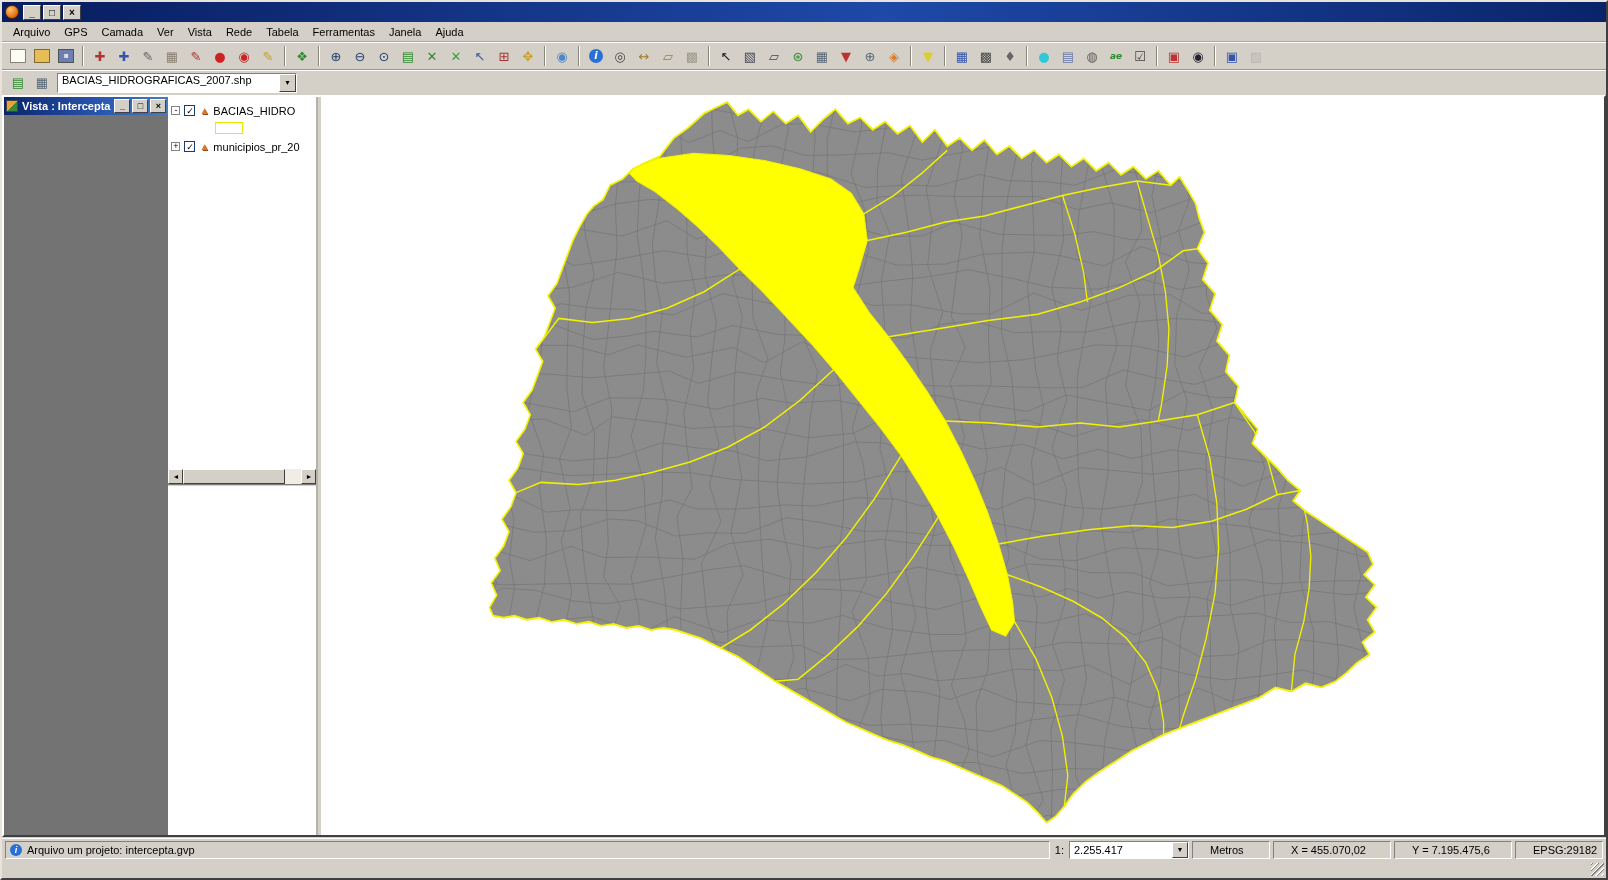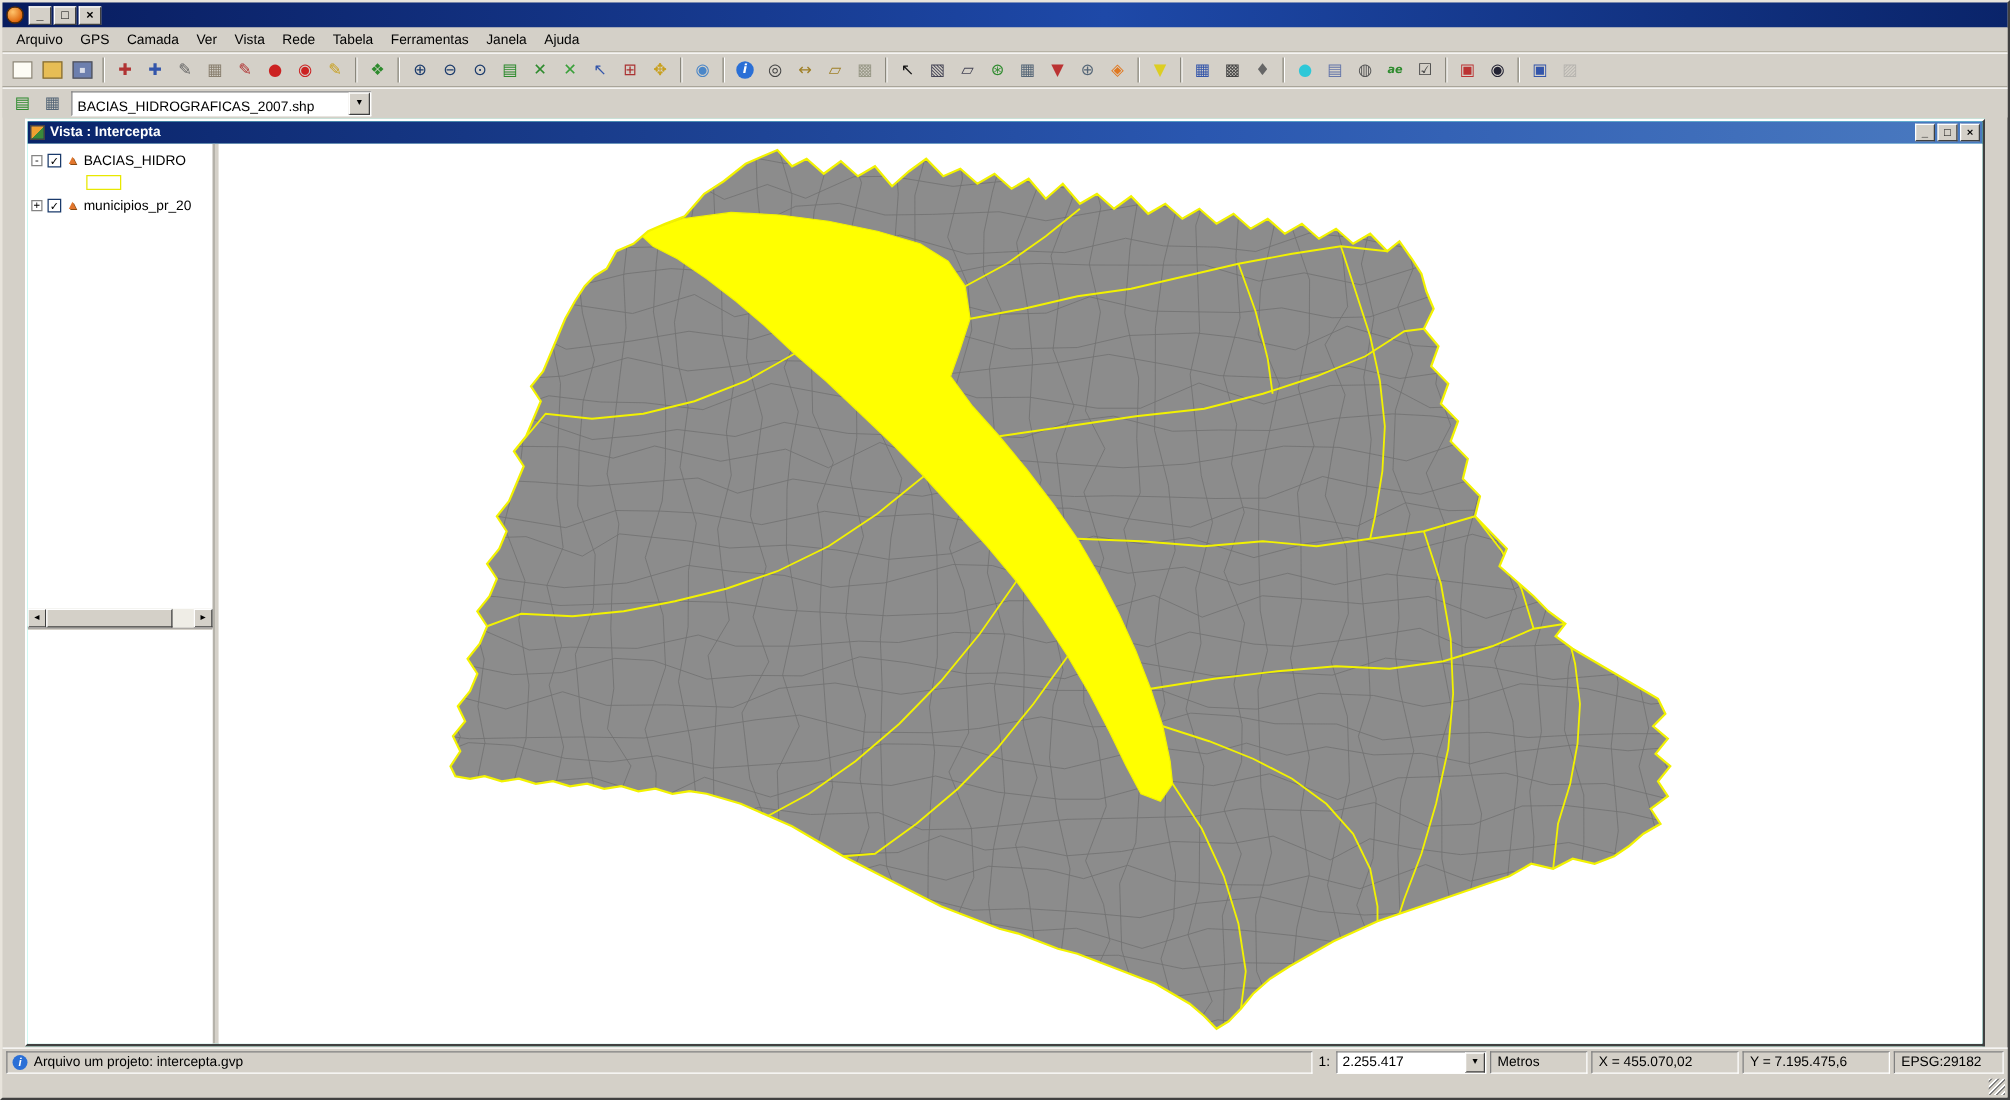--- a/index.html
+++ b/index.html
@@ -21,26 +21,26 @@
 .tsep{width:2px;height:20px;border-left:1px solid #8a877c;border-right:1px solid #fff;margin:0 4px}
 .tbtn{width:24px;height:24px;background:transparent;border:1px solid transparent;display:flex;align-items:center;justify-content:center;padding:0}
 .tbtn.disabled{opacity:.38}
 .glyph{font-size:13px;line-height:1;font-family:"DejaVu Sans",sans-serif}
 .glyph.boxed{width:16px;height:14px;display:flex;align-items:center;justify-content:center;border:1px solid rgba(60,50,30,.6);font-size:8px}
 .glyph.round{width:14px;height:14px;border-radius:50%;display:flex;align-items:center;justify-content:center;font-size:10px;font-weight:bold;font-style:italic}
 .glyph.small{font-size:9px;font-weight:bold}
 
 .layerbar{display:flex;align-items:center;gap:3px;padding:0 4px;background:#d4d0c8;border-top:1px solid #fff}
 #layerbar-icons{display:flex;align-items:center}
-.combo{width:240px;height:20px;background:#fff;border:1px solid;border-color:#808080 #fff #fff #808080;display:flex;align-items:flex-end}
+.combo{width:240px;height:20px;background:#fff;border:1px solid;border-color:#808080 #fff #fff #808080;display:flex;align-items:flex-start}
 .combo-text{flex:1;padding:0 4px;white-space:nowrap;overflow:hidden;font-size:11px}
 .combo-btn{width:17px;height:18px;background:#d4d0c8;border:1px solid;border-color:#fff #404040 #404040 #fff;display:flex;align-items:center;justify-content:center;padding:0}
 .arrow-glyph{font-size:7px;line-height:1}
 
-.view-window{margin:1px 18px;border:2px solid;border-color:#fff #404040 #404040 #fff;display:flex;flex-direction:column;background:#5eead4;overflow:hidden}
+.view-window{margin:1px 0;border:2px solid;border-color:#fff #404040 #404040 #fff;display:flex;background:#737373;overflow:hidden}
 .view-titlebar{height:18px;background:linear-gradient(90deg,#0a246a,#2a57b0 60%,#4a7ac0);display:flex;align-items:center;gap:4px;padding:0 2px;flex:none}
 .view-icon{width:12px;height:12px;background:linear-gradient(135deg,#f0a030 50%,#3a8a3a 50%);border:1px solid #444;flex:none}
 .view-title{color:#fff;font-weight:bold;font-size:11px;flex:1;white-space:nowrap}
 .vbtn{width:16px;height:14px;background:#d4d0c8;border:1px solid;border-color:#fff #404040 #404040 #fff;font-size:9px;font-weight:bold;display:flex;align-items:center;justify-content:center;padding:0}
 .view-content{flex:1;display:flex;overflow:hidden;background:#fff}
 
 .toc{width:150px;background:#fff;border-right:2px solid #b5b2aa;display:flex;flex-direction:column;flex:none}
 .toc-tree{height:372px;padding:4px 0 0 3px;overflow:hidden;flex:none}
 .tree-row{display:flex;align-items:center;gap:4px;height:19px;white-space:nowrap}
 .exp{width:9px;height:9px;border:1px solid #848484;background:#fff;font-size:9px;line-height:7px;text-align:center;flex:none;display:inline-block}
@@ -60,21 +60,21 @@
 .map-area{flex:1;background:#fff;position:relative;overflow:hidden}
 .map-area svg{position:absolute;inset:0;width:100%;height:100%}
 
 .statusbar{display:flex;align-items:center;gap:3px;padding:1px 3px;background:#d4d0c8;border-top:1px solid #fff}
 .status-msg-panel{flex:1;height:18px;border:1px solid;border-color:#808080 #fff #fff #808080;display:flex;align-items:center;gap:5px;padding:0 4px;overflow:hidden;white-space:nowrap}
 .info-ic{width:12px;height:12px;border-radius:50%;background:#2a6fd6;color:#fff;font-size:9px;font-weight:bold;font-style:italic;display:flex;align-items:center;justify-content:center;flex:none}
 .status-right{display:flex;align-items:center;gap:3px;flex:none}
 .scale-prefix{padding:0 2px}
 .scale-combo{width:120px;height:18px;background:#fff;border:1px solid;border-color:#808080 #fff #fff #808080;display:flex;align-items:center;padding-left:4px;white-space:nowrap}
 .scale-combo .combo-btn{margin-left:auto;width:16px;height:16px}
-.sfield{height:18px;border:1px solid;border-color:#808080 #fff #fff #808080;display:flex;align-items:center;padding:0 5px;white-space:nowrap}
+.sfield{height:18px;border:1px solid;border-color:#808080 #fff #fff #808080;display:flex;align-items:center;padding:0 17px;white-space:nowrap}
 .sfield.units{width:78px}
 .sfield.coord{width:118px}
 .sfield.epsg{width:88px}
 .bottom-edge{background:#d4d0c8;position:relative}
 .grip{position:absolute;right:2px;bottom:2px;width:13px;height:13px;background:repeating-linear-gradient(135deg,#fff 0 1px,#808080 1px 2px,transparent 2px 4px)}
 </style>
 </head>
 <body>
 
 <div class="app">

